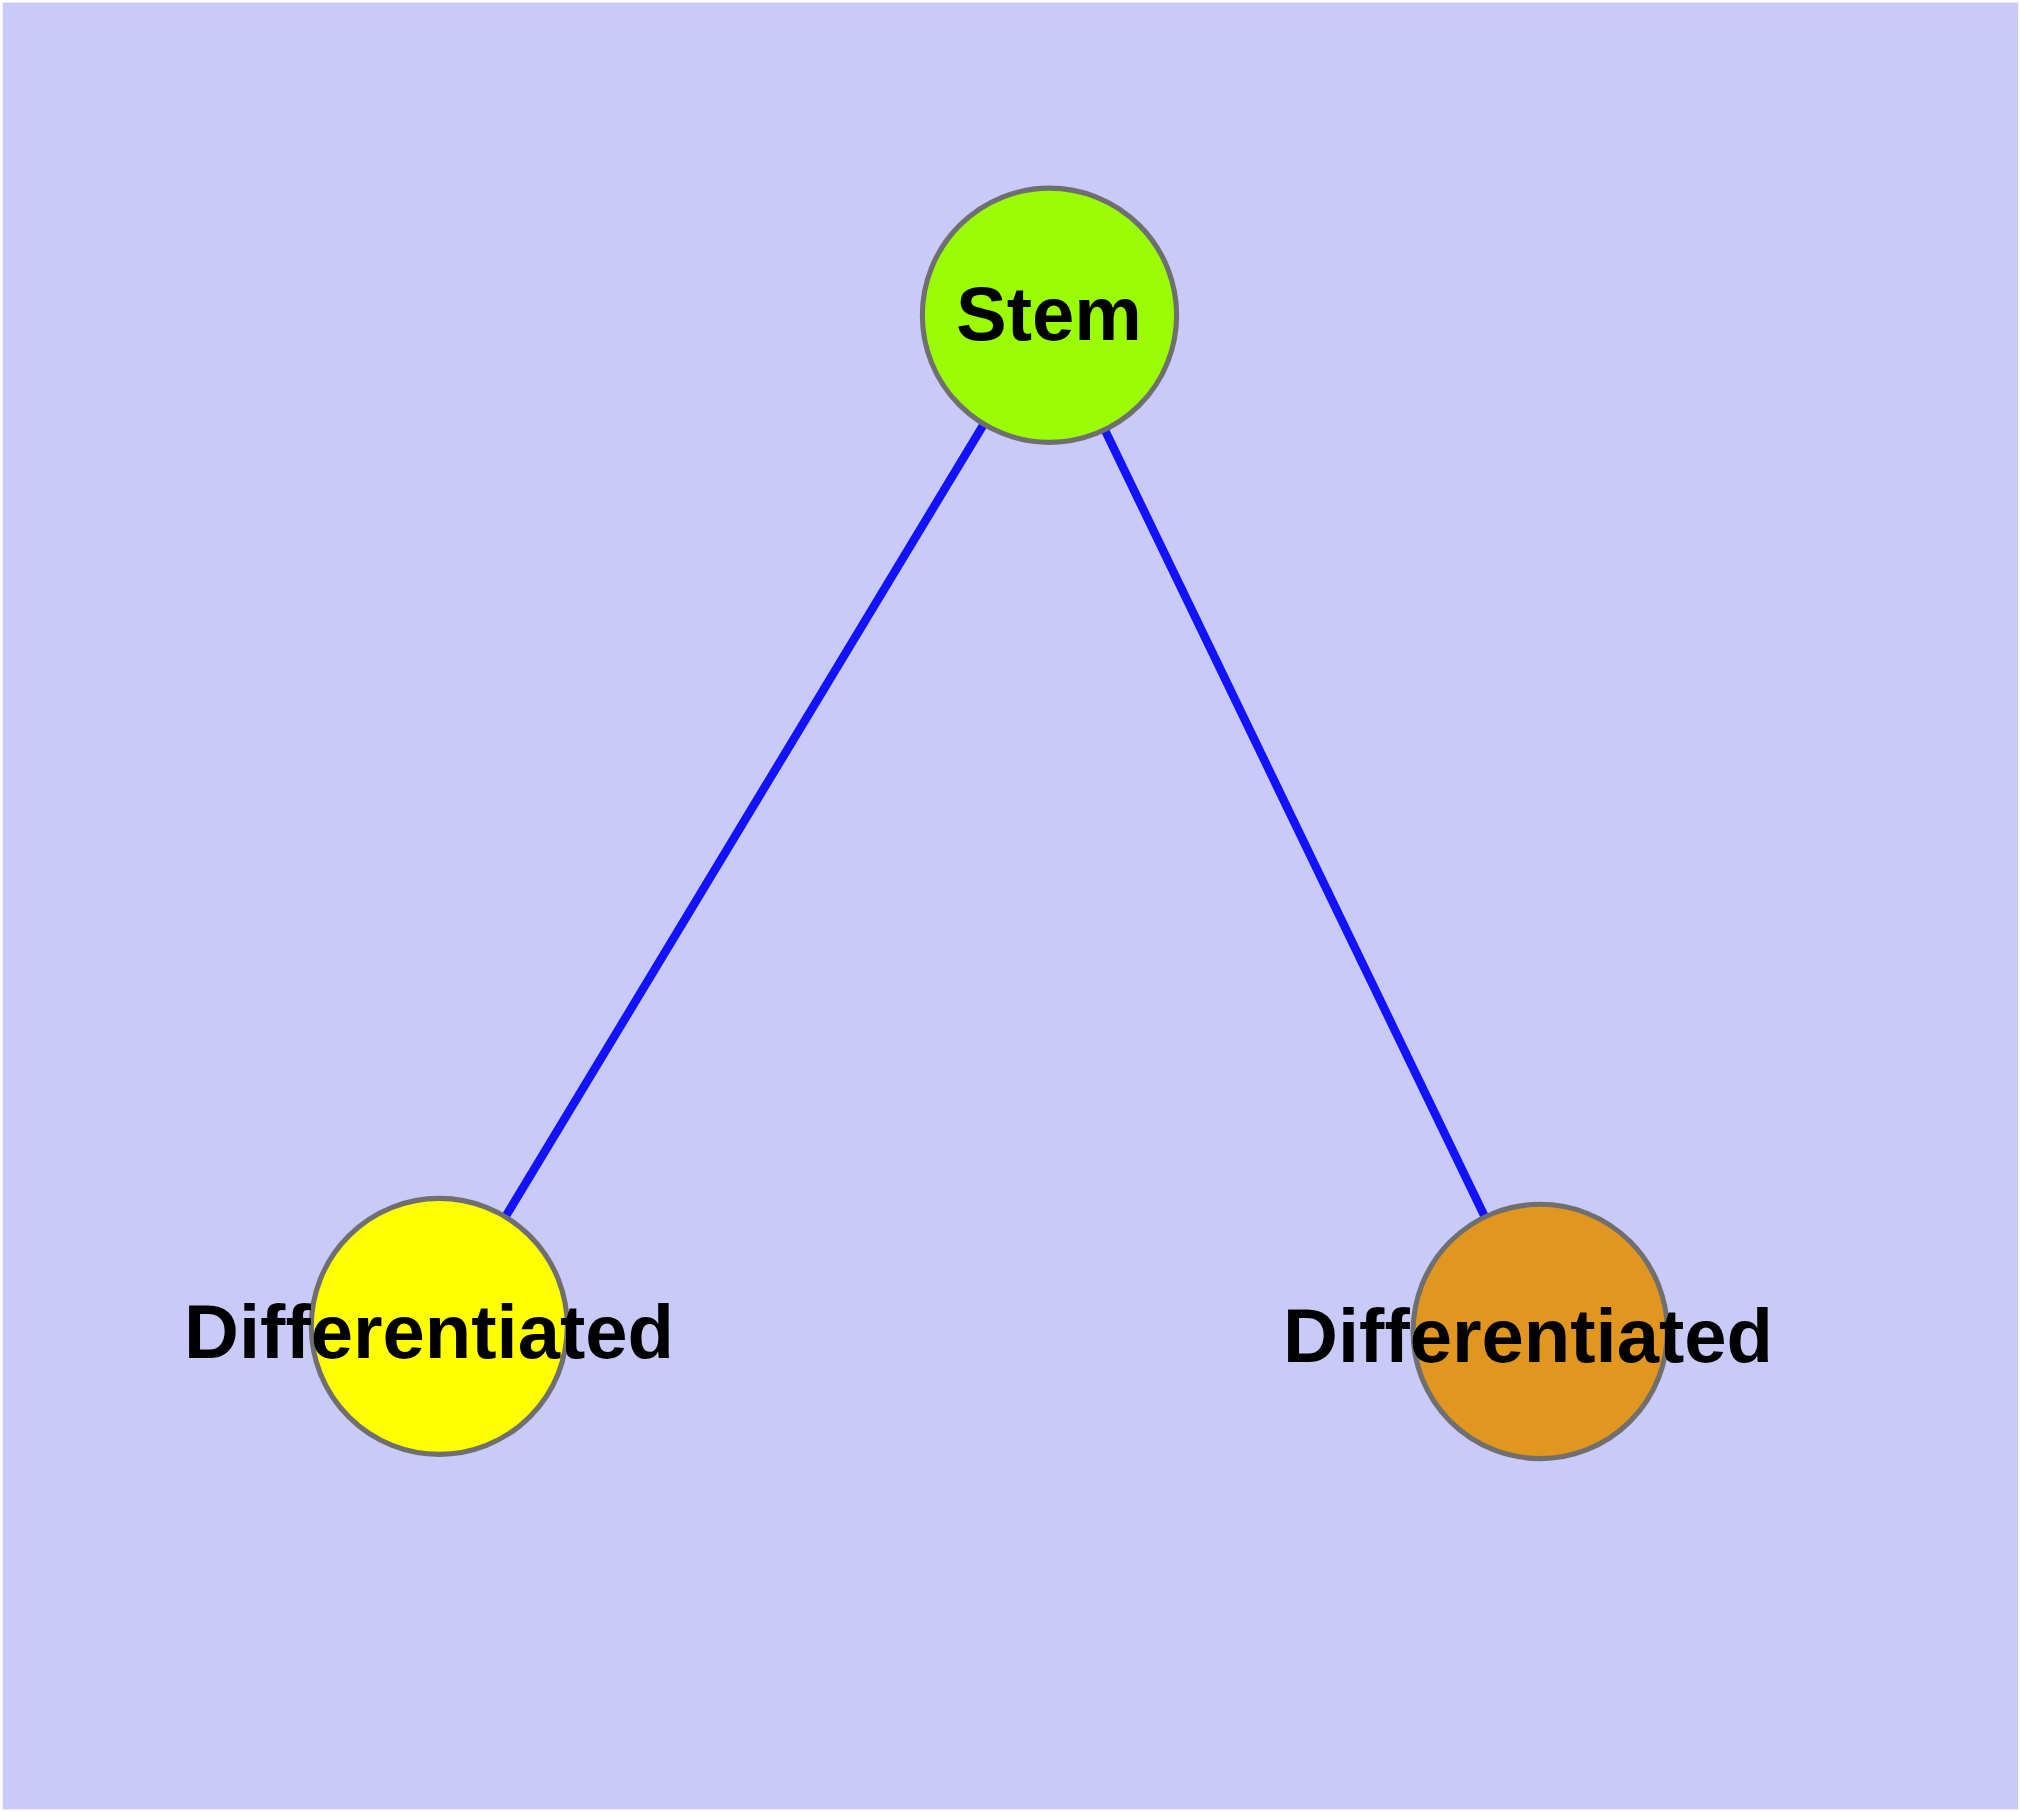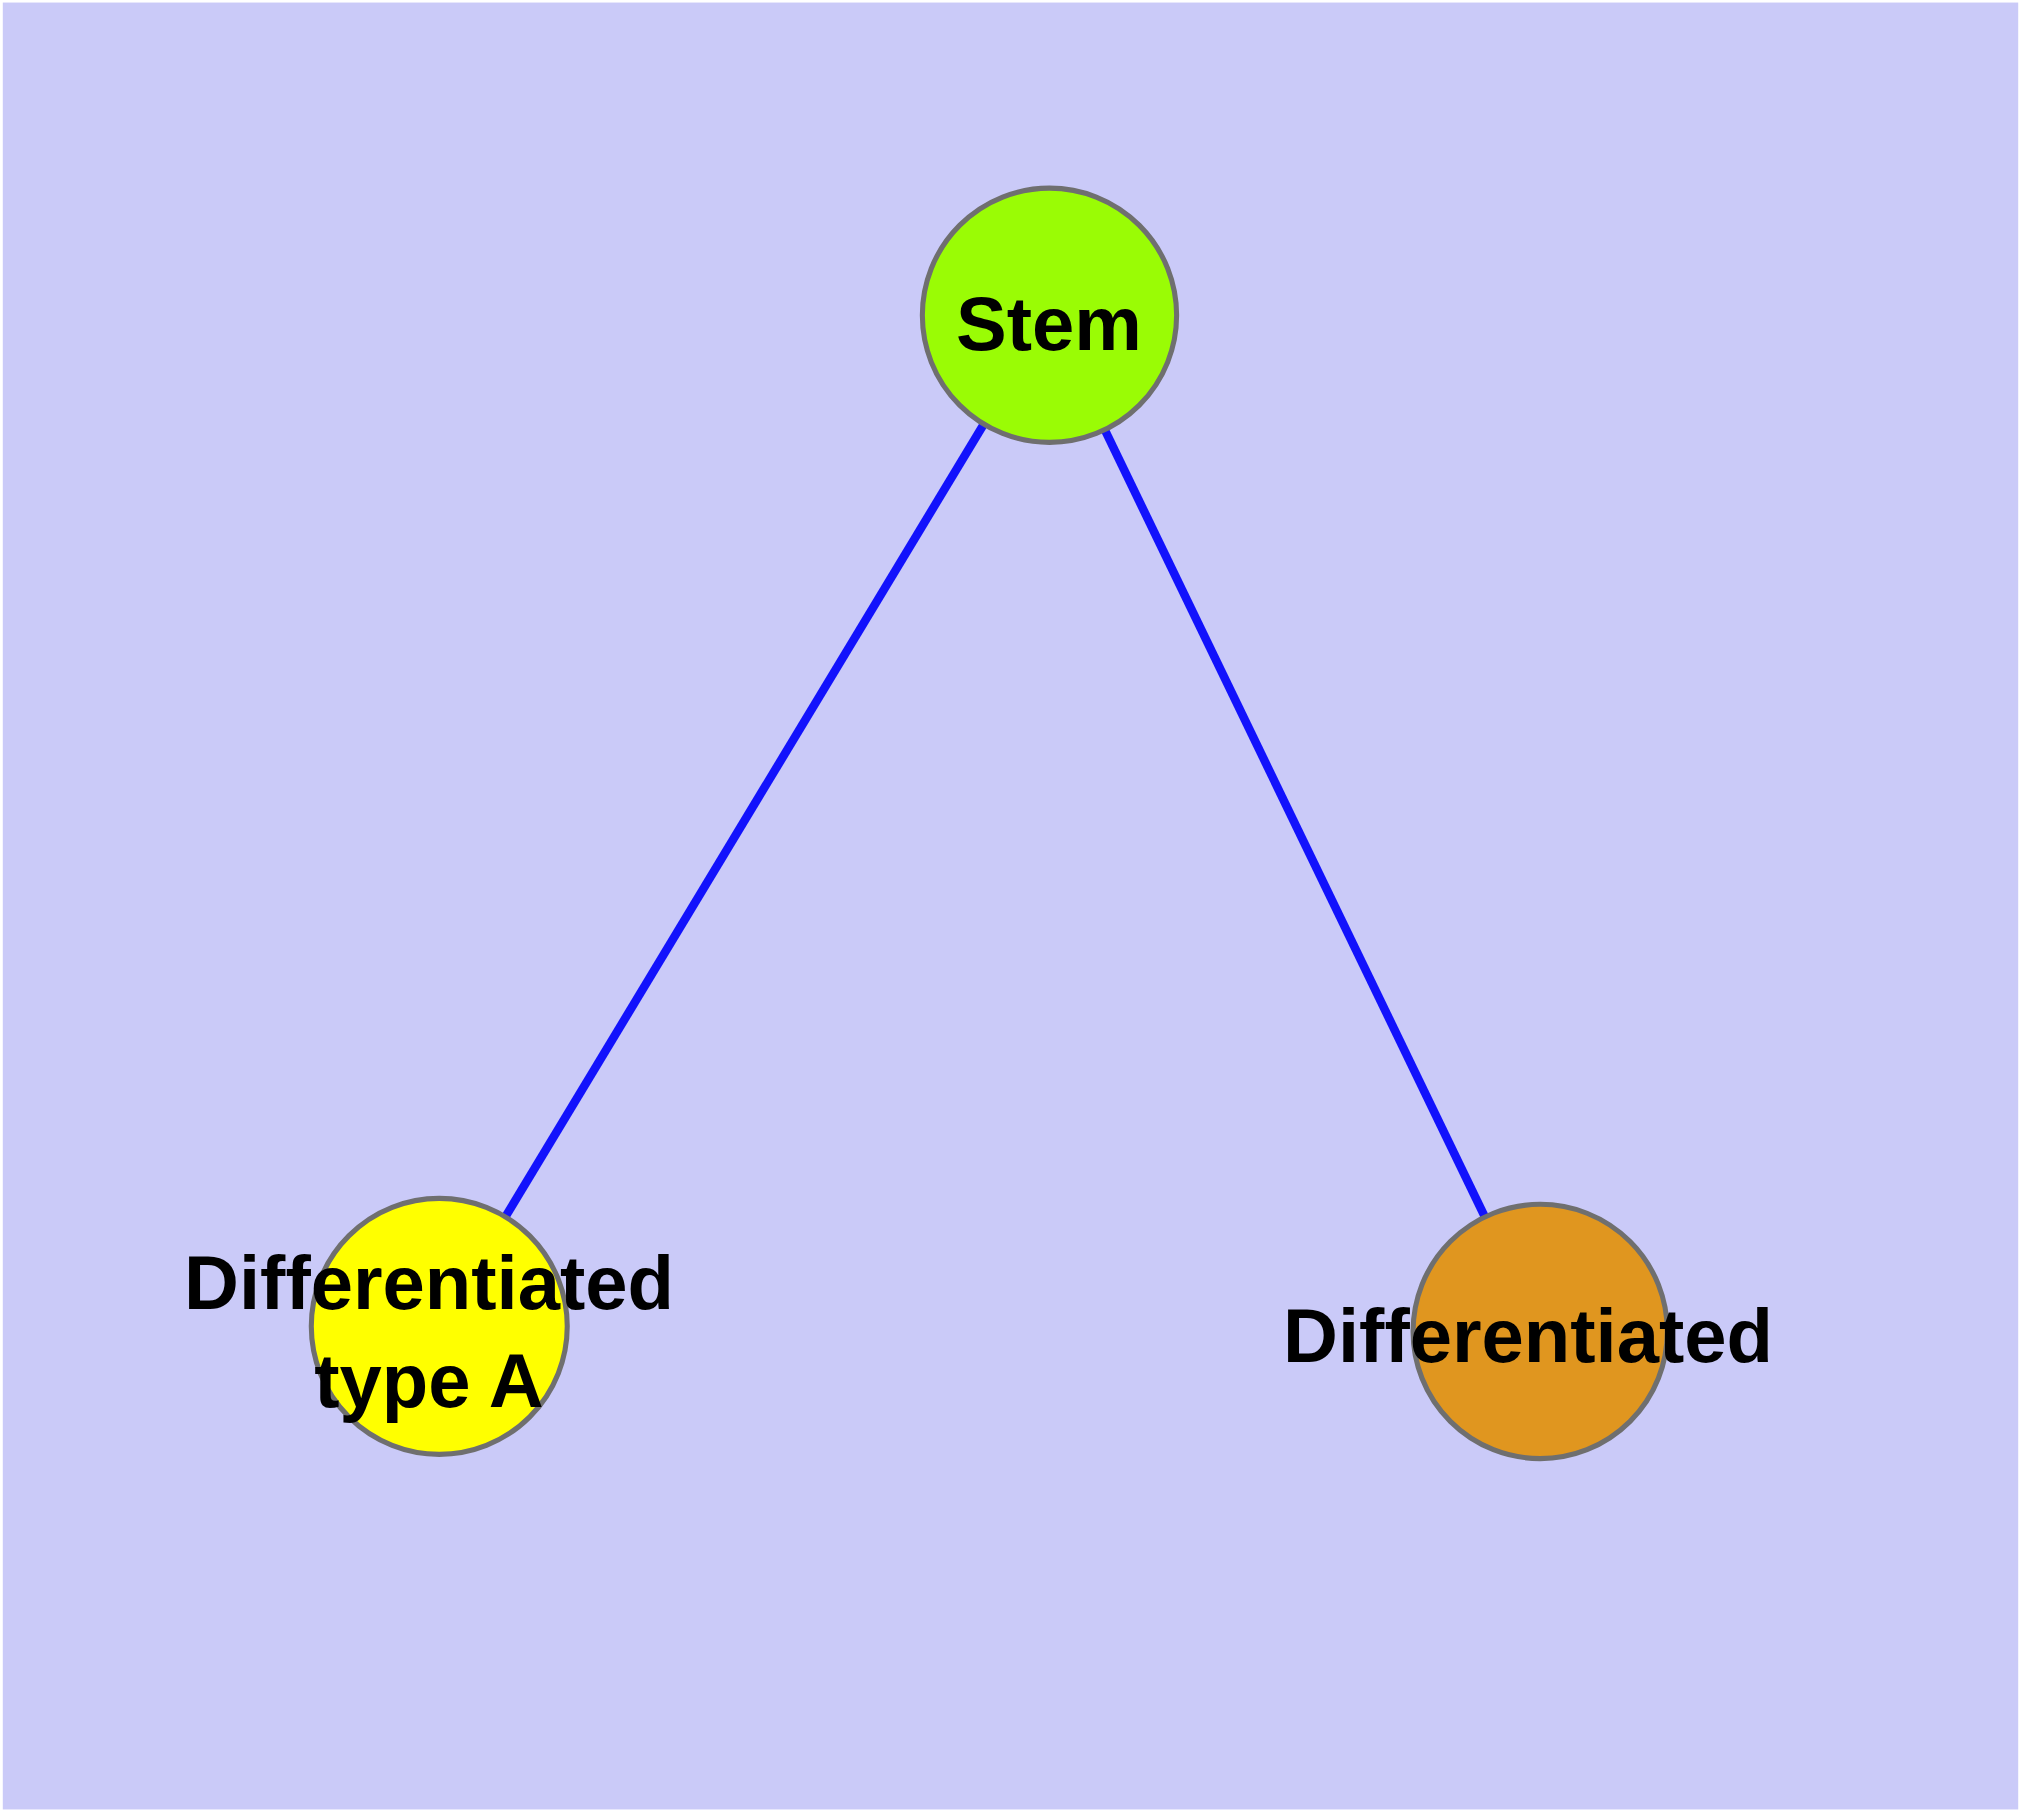--- a/index.html
+++ b/index.html
@@ -47,27 +47,26 @@
 <div class="canvas">
   <svg class="graph-svg" width="2021" height="1812" viewBox="0 0 2384 2138">
     <rect x="3" y="3" width="2378" height="2132" fill="#cacaf8"></rect>
     <line class="edge" x1="1238" y1="372" x2="518" y2="1565" stroke="#1212fc" stroke-width="10"></line>
     <line class="edge" x1="1238" y1="372" x2="1817" y2="1571" stroke="#1212fc" stroke-width="10"></line>
     <circle cx="1238" cy="372" r="150" fill="#9afc05" stroke="#6f6f6f" stroke-width="6"></circle>
     <circle cx="518" cy="1565" r="151" fill="#ffff00" stroke="#6f6f6f" stroke-width="6"></circle>
     <circle cx="1817" cy="1571" r="150" fill="#e0961f" stroke="#6f6f6f" stroke-width="6"></circle>
   </svg>
 
-  <div class="node-label" style="left: 1049px; top: 324px; color: rgb(0, 0, 0);">
+  <div class="node-label" style="left: 1049px; top: 314px; color: rgb(0, 0, 0);">
     <span class="label-line">Stem</span>
     <span class="label-line"></span>
   </div>
 
   <div class="node-label" style="left: 429px; top: 1332px; color: rgb(0, 0, 0);">
     <span class="label-line">Differentiated</span>
-    <span class="label-line">type A</span>
   </div>
 
   <div class="node-label" style="left: 1528px; top: 1336px; color: rgb(0, 0, 0);">
     <span class="label-line">Differentiated</span>
   </div>
 </div>
 
 
 </body></html>

